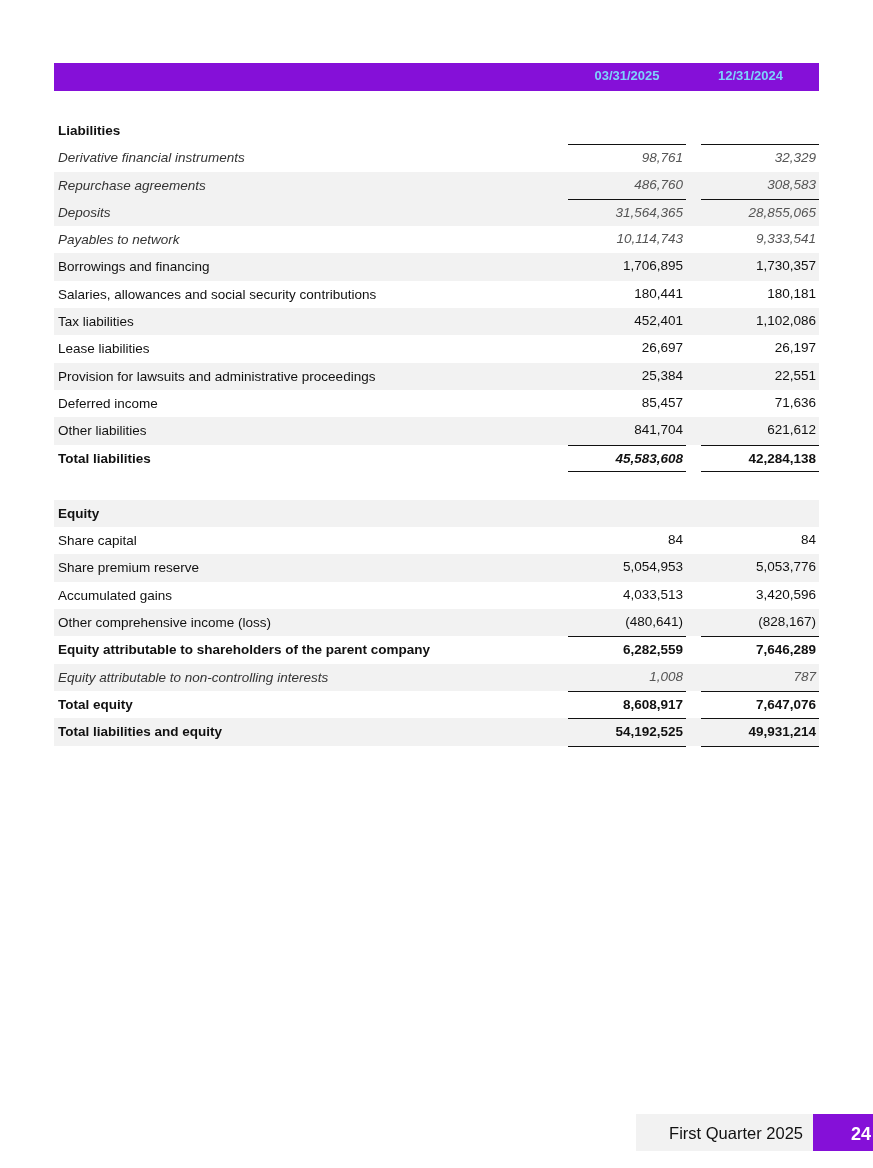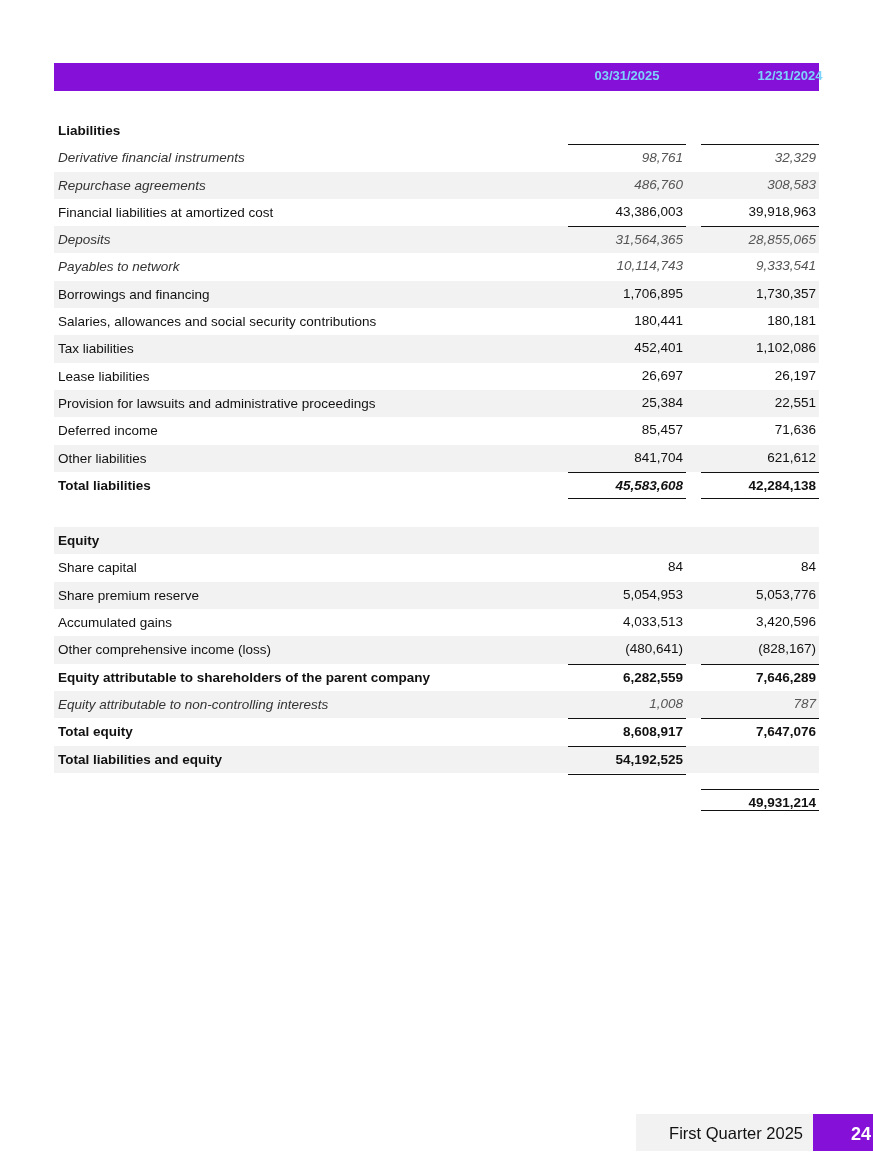--- a/index.html
+++ b/index.html
@@ -3,21 +3,21 @@
 <meta charset="utf-8">
 <style>
   html, body { margin: 0; padding: 0; background: #ffffff; }
   body { width: 873px; height: 1168px; position: relative; overflow: hidden;
          font-family: "Liberation Sans", sans-serif; color: #111; }
   .header-bar { position: absolute; left: 54px; top: 63px; width: 765px; height: 28px;
                 background: #8510d8; }
   .header-bar .hcol { position: absolute; top: 0; height: 28px; line-height: 25px;
                       color: #7dd3fc; font-weight: bold; font-size: 13px; text-align: center; }
   .hcol.c1 { left: 514px; width: 118px; }
-  .hcol.c2 { left: 677px; width: 118px; }
+  .hcol.c2 { left: 611px; width: 118px; text-align: right; }
 
   .table { position: absolute; left: 54px; top: 117px; width: 765px; }
   .row { position: relative; height: 27.3px; font-size: 13.5px; }
   .row.shade { background: #f2f2f2; }
   .row .label { position: absolute; left: 4px; top: 0; line-height: 27px; white-space: nowrap; }
   .row .v { position: absolute; top: 0; line-height: 25px; text-align: right; width: 118px; }
   .row .v.c1 { left: 514px; padding-right: 0; }
   .row .v.c2 { left: 647px; }
   .row .v span { display: inline-block; padding-right: 3px; }
   .row.italic .label, .row.italic .v { font-style: italic; color: #333; }
@@ -51,25 +51,20 @@
 
   <div class="row italic topline">
     <span class="label">Derivative financial instruments</span>
     <span class="v c1"><span>98,761</span></span>
     <span class="v c2"><span>32,329</span></span>
   </div>
   <div class="row italic shade">
     <span class="label">Repurchase agreements</span>
     <span class="v c1"><span>486,760</span></span>
     <span class="v c2"><span>308,583</span></span>
-  </div>
-  <div class="row">
-    <span class="label">Financial liabilities at amortized cost</span>
-    <span class="v c1"><span>43,386,003</span></span>
-    <span class="v c2"><span>39,918,963</span></span>
   </div>
   <div class="row italic shade topline">
     <span class="label">Deposits</span>
     <span class="v c1"><span>31,564,365</span></span>
     <span class="v c2"><span>28,855,065</span></span>
   </div>
   <div class="row italic">
     <span class="label">Payables to network</span>
     <span class="v c1"><span>10,114,743</span></span>
     <span class="v c2"><span>9,333,541</span></span>
@@ -151,20 +146,20 @@
     <span class="v c2"><span>787</span></span>
   </div>
   <div class="row bold topline">
     <span class="label">Total equity</span>
     <span class="v c1"><span>8,608,917</span></span>
     <span class="v c2"><span>7,647,076</span></span>
   </div>
   <div class="row bold shade topline">
     <span class="label">Total liabilities and equity</span>
     <span class="v c1" style="border-bottom:1.5px solid #111; height:29px;"><span>54,192,525</span></span>
-    <span class="v c2" style="border-bottom:1.5px solid #111; height:22px;margin-top:43px;"><span>49,931,214</span></span>
+    <span class="v c2" style="border-bottom:1.5px solid #111; height:29px;"><span>49,931,214</span></span>
   </div>
 </div>
 
 <div class="footer">
   <div class="ftitle">First Quarter 2025</div>
   <div class="fpage">24</div>
 </div>
 
 </body></html>

